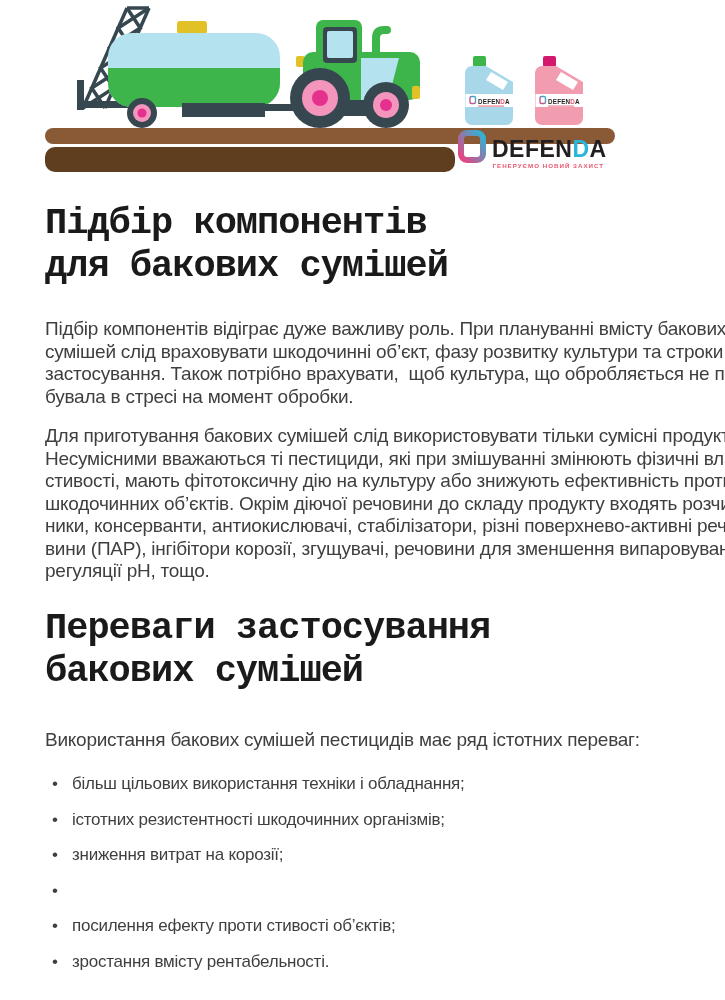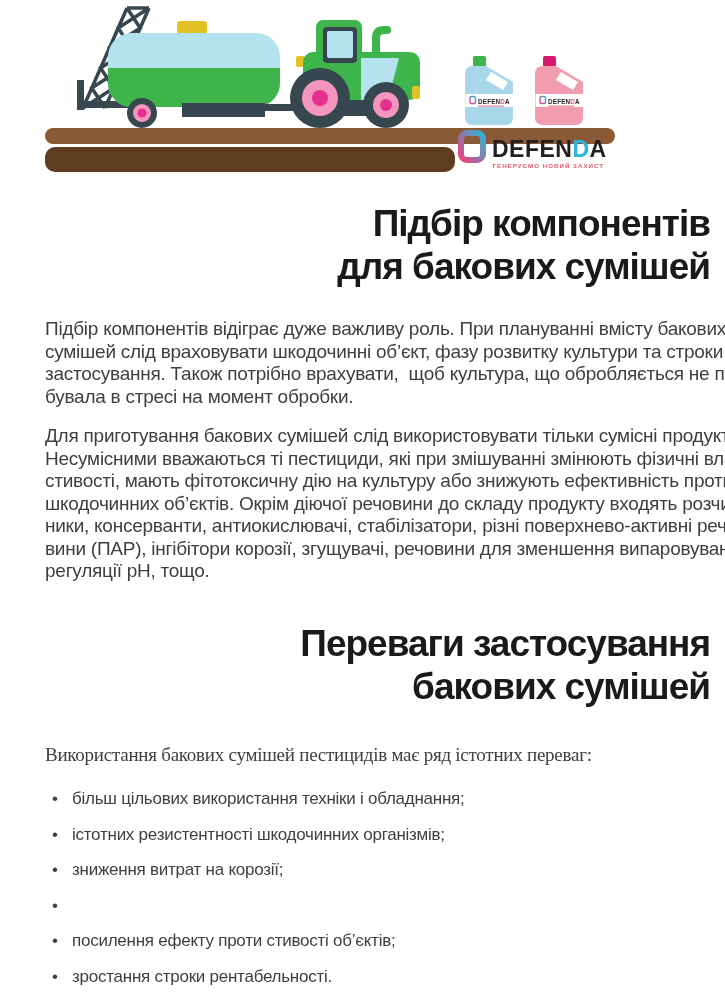--- a/index.html
+++ b/index.html
@@ -7,42 +7,41 @@
     width:725px; height:1000px;
     background:#ffffff;
     font-family:"Liberation Sans", sans-serif;
     overflow:hidden;
   }
   .page { width:725px;padding-left:15px; }
   .hero { display:block; width:725px; height:172px; }
   .content { padding:0 30px; }
 
   h1.title {
-    font-family:Liberation Sans, sans-serif;
+    font-family:Liberation Mono, monospace;
     font-weight:700;
     font-size:37px;
     line-height:43px;
     letter-spacing:-1px;
     color:var(--c-heading);
     margin:30px 0 0 0;
     white-space:pre-line;
-    text-align:right;
-  }
-  h1.mt-lg { margin-top:39px; }
+  }
+  h1.mt-lg { margin-top:24px; }
 
   .body-text {
     font-size:19px;
     line-height:22.5px;
     letter-spacing:-0.25px;
     color:var(--c-text);
     margin:30px 0 0 0;
     white-space:pre;
   }
   .body-text.mt-sm { margin-top:17px; }
-  .body-text.mt-lg { margin-top:36px; white-space:normal;font-family:Liberation Serif, serif; }
+  .body-text.mt-lg { margin-top:36px; white-space:normal; }
 
   ul.benefits { list-style:none; margin:22px 0 0 0; padding:0; }
   ul.benefits li {
     display:flex;
     font-size:17px;
     line-height:22.5px;
     letter-spacing:-0.25px;
     color:var(--c-text);
     margin:0 0 13px 0;
   }
@@ -207,18 +206,18 @@
         </li>
       <li>
           <span class="dot">•</span>
         </li>
       <li>
           <span class="dot">•</span>
           <span>посилення ефекту проти стивості об’єктів;</span>
         </li>
       <li>
           <span class="dot">•</span>
-          <span>зростання строки рентабельності.</span>
+          <span>зростання вмісту рентабельності.</span>
         </li>
     </ul>
 
   </div>
 </div>
 
 </body></html>

